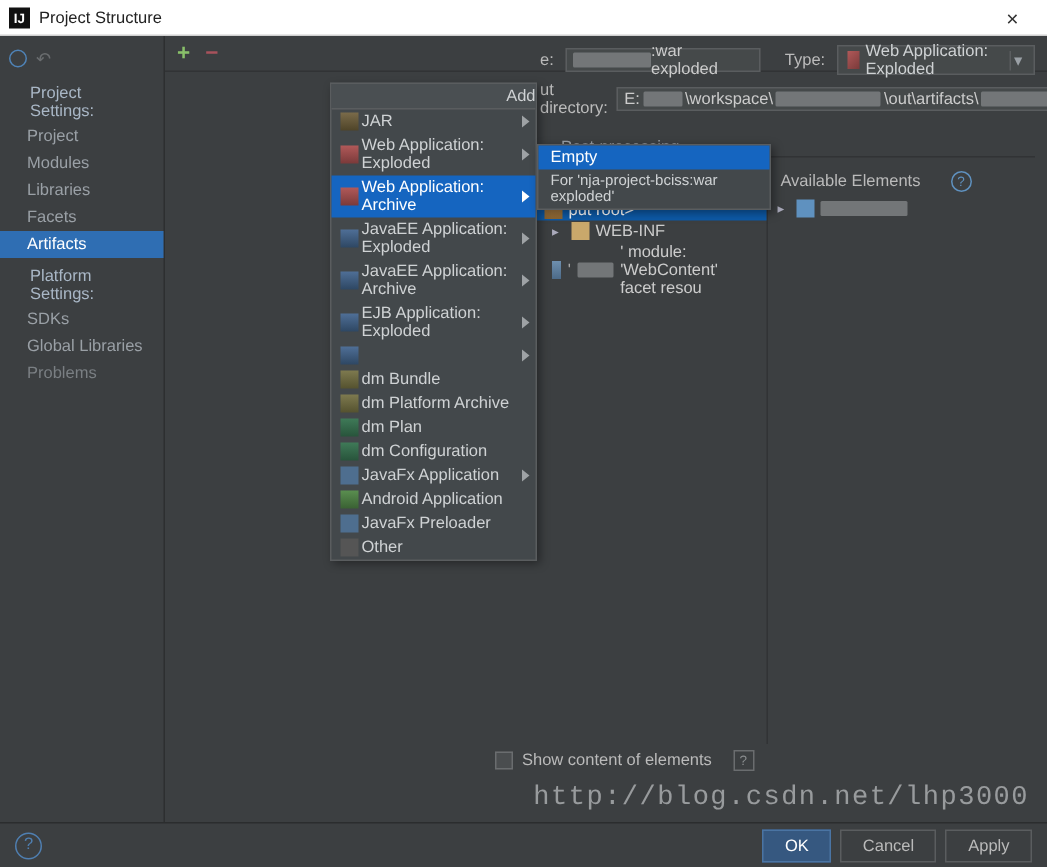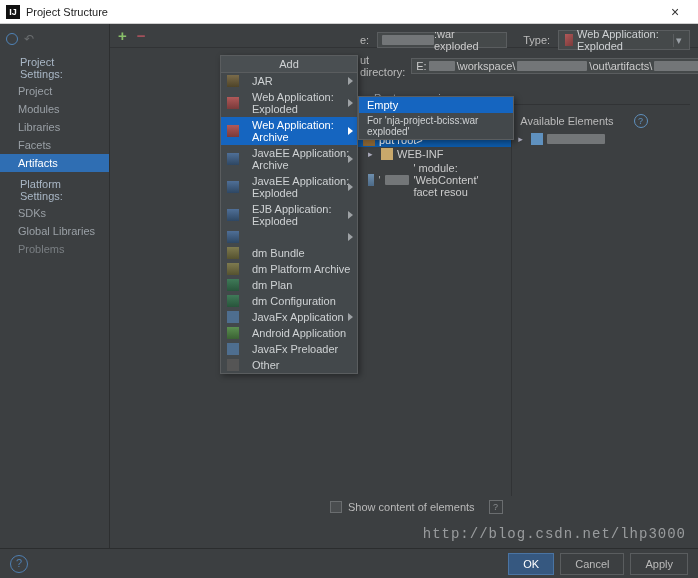--- a/index.html
+++ b/index.html
@@ -59,26 +59,26 @@
   .footer-chk .qq { width:14px;height:14px;border:1px solid #6a6d6f;color:#8a8d8f;text-align:center;line-height:12px;font-size:9px;margin-left:8px; }
 
   
   .btnbar { height: 30px; background: #3c3f41; border-top: 1px solid #2b2d2e; display: flex; align-items: center; justify-content: space-between; padding: 0 10px; }
   .help-ic { width:18px;height:18px;border:1.5px solid #4f7fb1;color:#4f7fb1;border-radius:50%;text-align:center;line-height:15px;cursor:pointer; }
   .btns { display:flex; gap:6px; }
   .btn { height:22px; padding:0 14px; background:#3c3f41; border:1px solid #5a5d5f; color:#bababa; display:flex;align-items:center;cursor:pointer; }
   .btn.primary { background:#365880; border-color:#4a74a3; color:#fff; }
 
   
-  .wm { position:absolute; right:12px; bottom:6px; color:#d6d8da; font-family:"Courier New",monospace; font-size:14px; letter-spacing:1px; opacity:.6; pointer-events:none; }
+  .wm { position:absolute; right:12px; bottom:6px; color:#d6d8da; font-family:"Courier New",monospace; font-size:18px; letter-spacing:1px; opacity:.6; pointer-events:none; }
 
   
   .menu { position:absolute; left:110px; top:31px; width:138px; background:#43484b; border:1px solid #5a5d5f; box-shadow:2px 2px 6px rgba(0,0,0,.4); z-index:50; }
-  .menu-title { background:#4a4f52; color:#cfd2d4; text-align:center; padding:2px 0; border-bottom:1px solid #5a5d5f; }
-  .mitem { display:flex; align-items:center; padding:2px 6px; color:#cfd2d4; gap:13px; cursor:pointer; position:relative; }
+  .menu-title { background:#4a4f52; color:#cfd2d4; text-align:right; padding:2px 0; border-bottom:1px solid #5a5d5f; }
+  .mitem { display:flex; align-items:center; padding:2px 6px; color:#cfd2d4; gap:2px; cursor:pointer; position:relative; }
   .mitem .mic { width:12px;height:12px; flex:0 0 12px; }
   .mic.jar { background: linear-gradient(#7a6b4a,#4f4428); }
   .mic.war-ex { background: linear-gradient(#b15959,#7a3a3a); }
   .mic.war-ar { background: linear-gradient(#b15959,#7a3a3a); }
   .mic.jee-ex { background: linear-gradient(#4f6f97,#2e4763); }
   .mic.jee-ar { background: linear-gradient(#4f6f97,#2e4763); }
   .mic.ejb-ex { background: linear-gradient(#4f6f97,#2e4763); }
   .mic.ejb-ar { background: linear-gradient(#4f6f97,#2e4763); }
   .mic.dm { background: linear-gradient(#7e7a4f,#55522f); }
   .mic.dm2 { background: linear-gradient(#3f7a58,#28543b); }
@@ -222,27 +222,27 @@
           <span class="mic war-ex"></span>
           <span>Web Application: Exploded</span>
           <span class="arw"></span>
         </div>
       <div class="mitem hl">
           <span class="mic war-ar"></span>
           <span>Web Application: Archive</span>
           <span class="arw"></span>
         </div>
       <div class="mitem">
+          <span class="mic jee-ex"></span>
+          <span>JavaEE Application: Exploded</span>
+          <span class="arw"></span>
+        </div>
+      <div class="mitem">
           <span class="mic jee-ar"></span>
           <span>JavaEE Application: Archive</span>
-          <span class="arw"></span>
-        </div>
-      <div class="mitem">
-          <span class="mic jee-ex"></span>
-          <span>JavaEE Application: Exploded</span>
           <span class="arw"></span>
         </div>
       <div class="mitem">
           <span class="mic ejb-ex"></span>
           <span>EJB Application: Exploded</span>
           <span class="arw"></span>
         </div>
       <div class="mitem">
           <span class="mic ejb-ar"></span>
           <span class="arw"></span>

